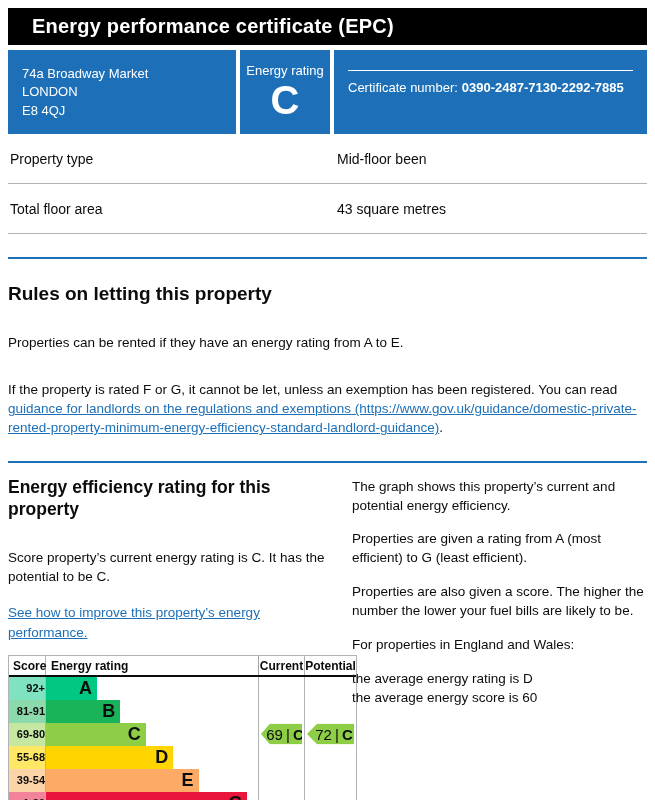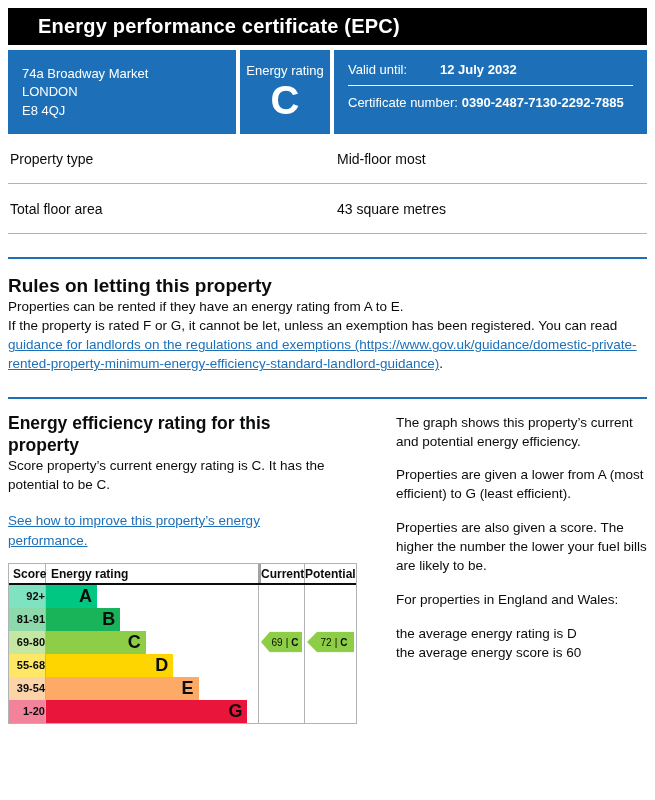--- a/index.html
+++ b/index.html
@@ -7,21 +7,21 @@
   body {
     width:655px; height:800px; overflow:hidden;
     font-family:"Liberation Sans", sans-serif;
     color:#0b0c0c;
     padding:8px 8px 0 8px;
   }
   
   .header-bar {
     background:#000; color:#fff;
     height:37px; display:flex; align-items:center;
-    padding-left:30px; margin-bottom:5px;
+    padding-left:24px; margin-bottom:5px;
   }
   .header-bar h1 { font-size:20px; font-weight:bold; letter-spacing:0.2px; }
 
   
   .banner { display:flex; gap:4px; height:84px; }
   .banner-box { background:#1d70b8; color:#fff; }
   .address-box { width:228px; padding:15px 14px; font-size:13px; line-height:1.42; }
   .rating-box { width:90px; text-align:center; padding-top:13px; }
   .rating-box .rating-label { font-size:13px; }
   .rating-box .rating-letter { font-size:40px; font-weight:bold; line-height:1.05; margin-top:1px; }
@@ -35,58 +35,58 @@
   
   .detail-row {
     display:flex; align-items:flex-start;
     padding:17px 2px 16px; border-bottom:1px solid #b1b4b6;
     font-size:14px;
   }
   .detail-row .d-label { width:327px; }
 
   
   .section-rule { border:0; border-top:2px solid #1d70b8; margin-top:23px; }
-  h2.section-heading { font-size:19px; font-weight:bold; margin-top:16px; }
-  p.body-text { font-size:13.5px; line-height:1.42; margin-top:0; }
+  h2.section-heading { font-size:19px; font-weight:bold; margin-top:24px; }
+  p.body-text { font-size:13.5px; line-height:1.42; margin-top:28px; }
   a.doc-link { color:#1d70b8; text-decoration:underline; cursor:pointer; }
 
   
   .columns { display:flex; margin-top:13px; }
   .col-left { width:332px; padding-right:10px; }
   .col-right { flex:1; padding-left:12px; padding-top:2px; font-size:13.5px; }
   .col-left h3 { font-size:17.5px; font-weight:bold; line-height:1.27; }
-  .col-right p { margin-bottom:15px; line-height:1.4;margin-left:44px; }
+  .col-right p { margin-bottom:15px; line-height:1.4; }
   .col-right .avg-line { margin-bottom:0; }
   .improve-link { display:inline-block; margin-top:17px; font-size:13.5px; line-height:1.45; }
 
   
   .epc-chart { width:349px; border:1px solid #b1b4b6; margin-top:12px; font-size:12px; }
   .chart-header { display:flex; border-bottom:2px solid #0b0c0c; font-weight:bold; height:21px; line-height:20px; }
   .hd-score { width:37px; padding-left:4px; border-right:1px solid #b1b4b6; }
   .hd-rating { flex:1; padding-left:5px; }
-  .hd-current { width:46px; border-left:3px solid #a3a3a3; text-align:right; }
-  .hd-potential { width:52px; border-left:1px solid #b1b4b6; }
+  .hd-current { width:46px; border-left:1px solid #a3a3a3; text-align:center; }
+  .hd-potential { width:52px; border-left:1px solid #b1b4b6; text-align:center; }
   .chart-row { display:flex; height:23px;text-align:right; }
   .cell-score {
     width:37px; padding-left:4px; border-right:1px solid #b1b4b6;
     font-size:11px; font-weight:bold; line-height:23px;
   }
   .cell-band { flex:1; background:#fff; }
   .band-bar {
     height:100%; display:flex; align-items:center; justify-content:flex-end;
     padding-right:5px; font-size:18px; font-weight:bold; color:#0b0c0c;
   }
   .cell-current { width:46px; border-left:1px solid #b1b4b6; position:relative; }
   .cell-potential { width:52px; border-left:1px solid #b1b4b6; position:relative; }
   .rating-arrow {
     position:absolute; top:50%; transform:translateY(-50%);
     right:2px; left:2px; height:21px;
     clip-path:polygon(100% 0, 100% 100%, 22% 100%, 0 50%, 22% 0);
     display:flex; align-items:center; justify-content:center;
-    padding-left:7px; font-size:10px; color:#0b0c0c; gap:3px;
+    padding-left:7px; font-size:15px; color:#0b0c0c; gap:3px;
   }
   .rating-arrow .arrow-letter { font-weight:bold; }
 </style>
 </head>
 <body>
 
 <div class="header-bar">
   <h1>Energy performance certificate (EPC)</h1>
 </div>
 
@@ -94,33 +94,30 @@
   <div class="banner-box address-box">
     <div>74a Broadway Market</div>
     <div>LONDON</div>
     <div>E8 4QJ</div>
   </div>
   <div class="banner-box rating-box">
     <div class="rating-label">Energy rating</div>
     <div class="rating-letter">C</div>
   </div>
   <div class="banner-box validity-box">
-    <div class="validity-row">
-      <span class="v-label">Valid until:</span><span class="v-value">12 July 2032</span>
-    </div>
     <hr class="validity-divider">
     <div class="cert-row">
       <span class="v-label">Certificate number:</span><span class="v-value">0390-2487-7130-2292-7885</span>
     </div>
   </div>
 </div>
 
 <div class="detail-row">
   <div class="d-label">Property type</div>
-  <div class="d-value">Mid-floor most</div>
+  <div class="d-value">Mid-floor been</div>
 </div>
 <div class="detail-row">
   <div class="d-label">Total floor area</div>
   <div class="d-value">43 square metres</div>
 </div>
 
 <hr class="section-rule">
 <h2 class="section-heading">Rules on letting this property</h2>
 <p class="body-text">Properties can be rented if they have an energy rating from A to E.</p>
 <p class="body-text"><span>If the property is rated F or G, it cannot be let, unless an exemption has been registered. You can read </span><a class="doc-link">guidance for landlords on the regulations and exemptions (https://www.gov.uk/guidance/domestic-private-rented-property-minimum-energy-efficiency-standard-landlord-guidance)</a><span>.</span></p>
@@ -200,19 +197,19 @@
             <div class="band-bar" style="background: rgb(233, 21, 59); width: 95%;">G</div>
           </div>
         <div class="cell-current"></div>
         <div class="cell-potential"></div>
       </div>
     </div>
   </div>
 
   <div class="col-right">
     <p>The graph shows this property’s current and potential energy efficiency.</p>
-    <p>Properties are given a lower from A (most efficient) to G (least efficient).</p>
+    <p>Properties are given a rating from A (most efficient) to G (least efficient).</p>
     <p>Properties are also given a score. The higher the number the lower your fuel bills are likely to be.</p>
     <p>For properties in England and Wales:</p>
     <p class="avg-line">the average energy rating is D</p>
     <p class="avg-line">the average energy score is 60</p>
   </div>
 </div>
 
 </body></html>

